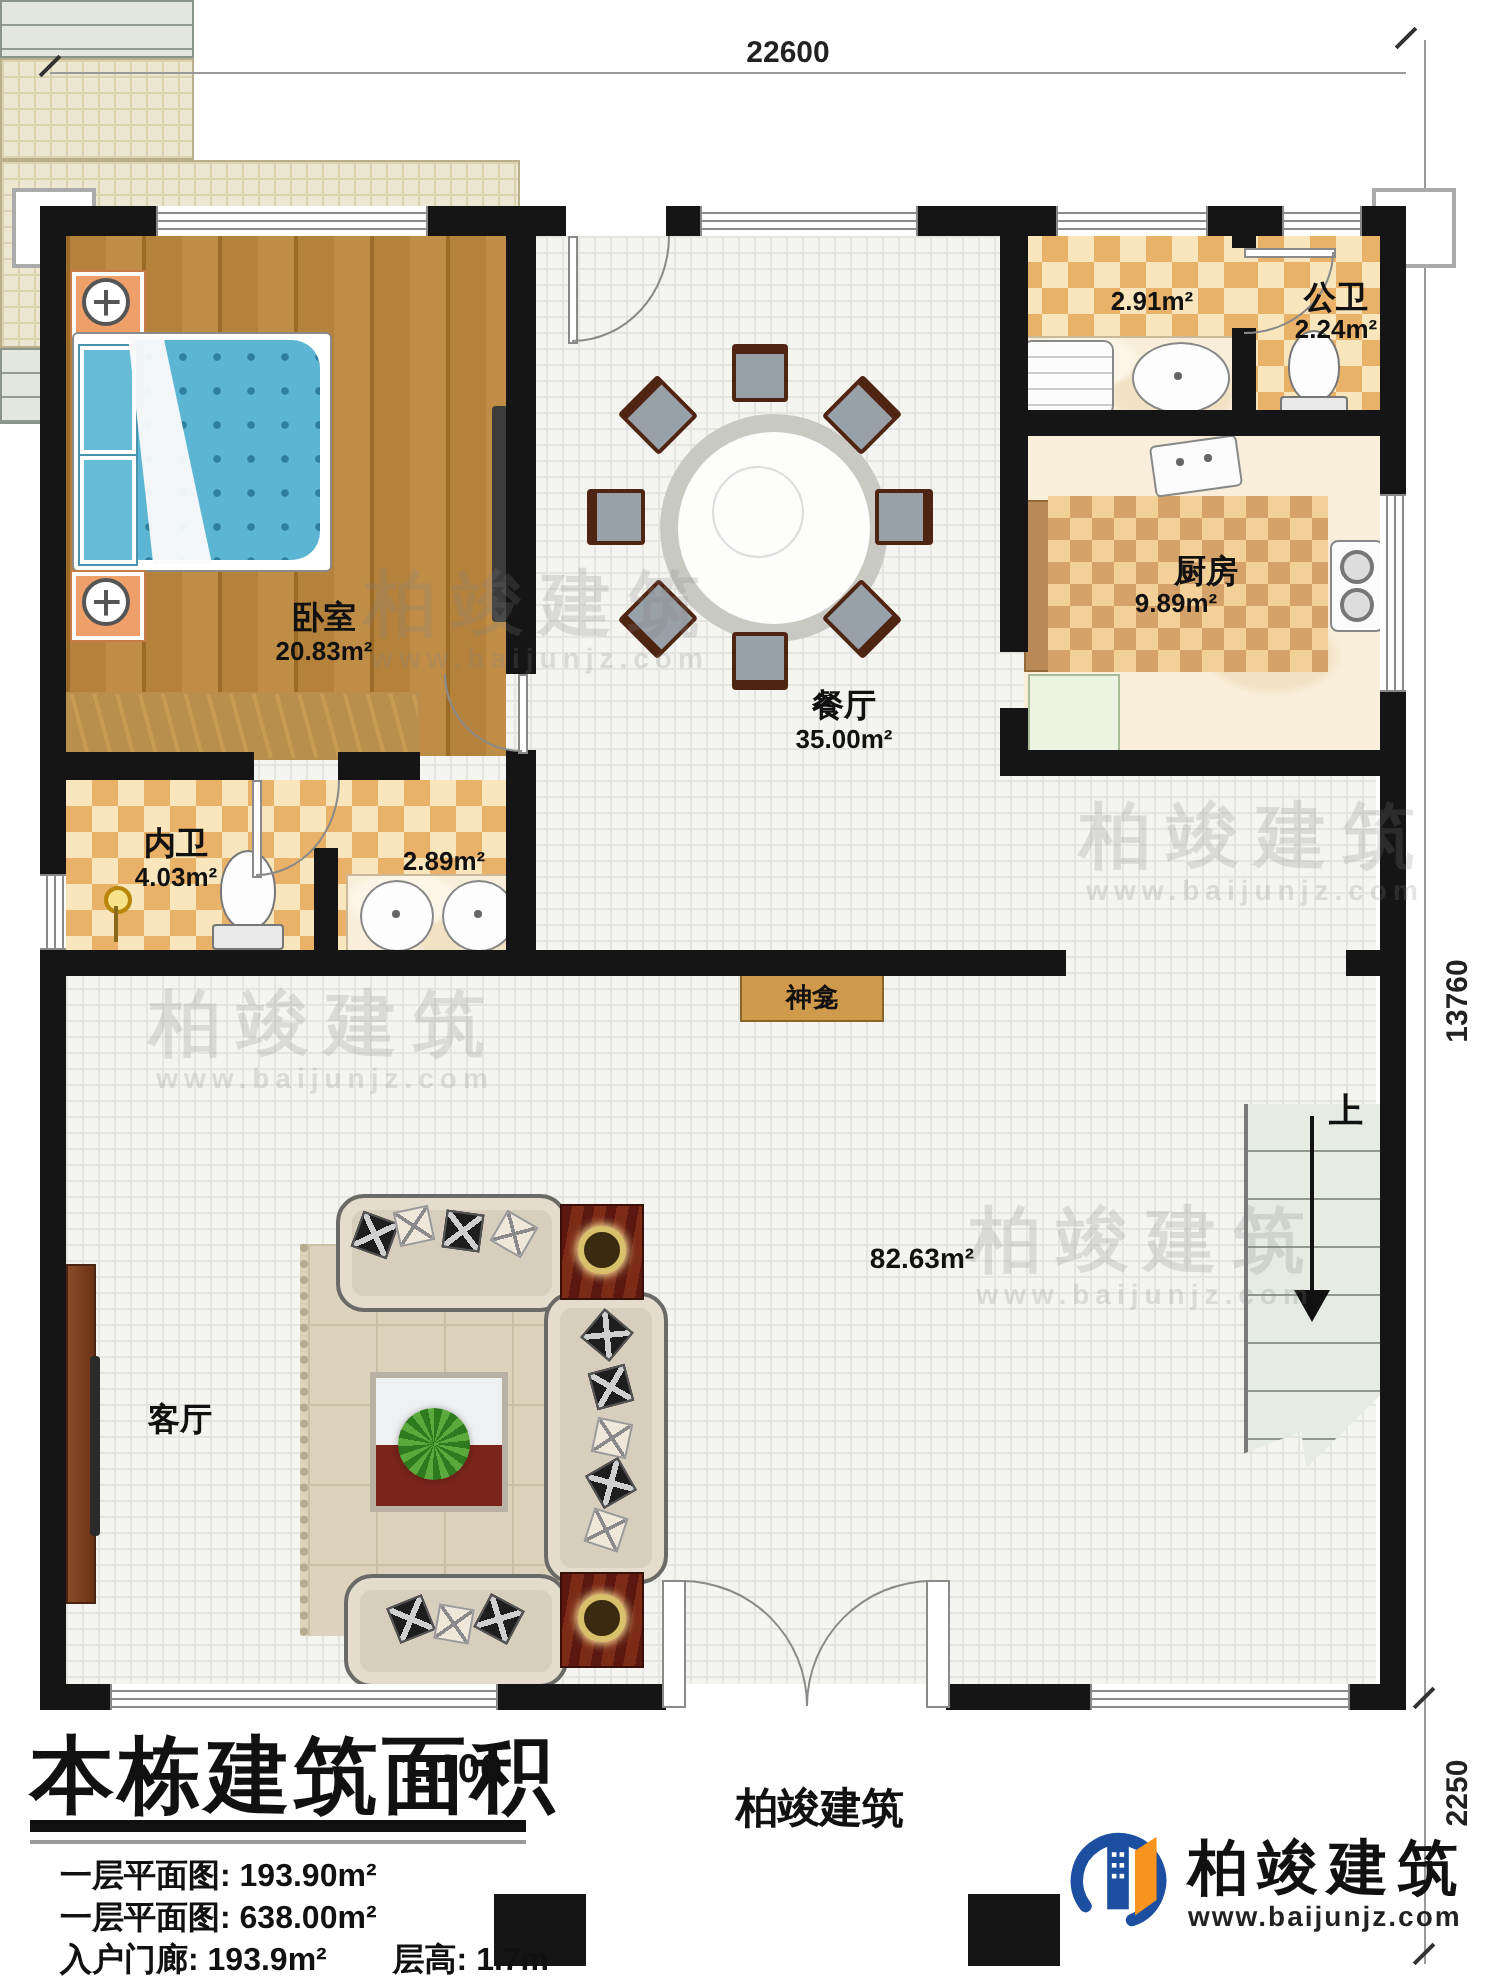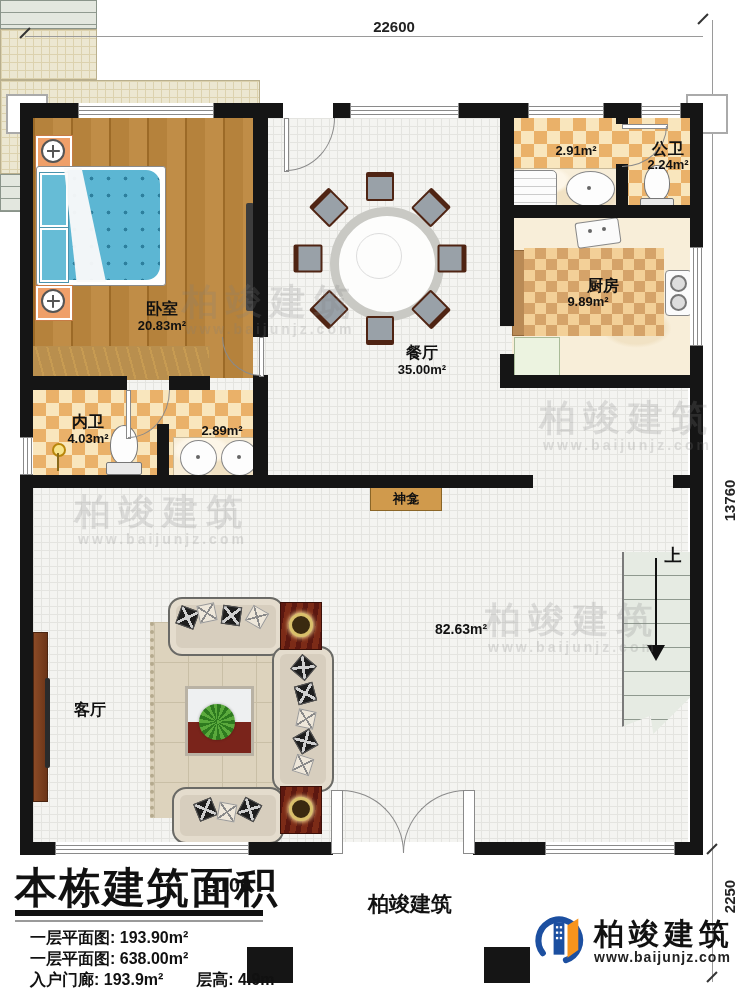--- a/index.html
+++ b/index.html
@@ -286,21 +286,21 @@
 </div>
 <div class="tb-stat" style="left:30px;top:949px;">
   <span>一层平面图:</span>
   <span>638.00m²</span>
 </div>
 <div class="tb-stat" style="left:30px;top:970px;">
   <span>入户门廊:</span>
   <span>193.9m²</span>
   <span style="display:inline-block;width:24px;"></span>
   <span>层高:</span>
-  <span>4.9m</span>
+  <span>1.7m</span>
 </div>
 
 <div class="abs" style="left:532px;top:912px;display:flex;align-items:center;gap:8px;">
   <span>
     <svg width="54" height="56" viewBox="0 0 70 70">
       <path d="M14 52 A 27 27 0 1 1 44 61" fill="none" stroke="#1c4fa0" stroke-width="8" stroke-linecap="round"></path>
       <rect x="28" y="12" width="14" height="42" fill="#1c4fa0"></rect>
       <rect x="31" y="17" width="3" height="3" fill="#fff"></rect>
         <rect x="36" y="17" width="3" height="3" fill="#fff"></rect>
       <rect x="31" y="24" width="3" height="3" fill="#fff"></rect>

